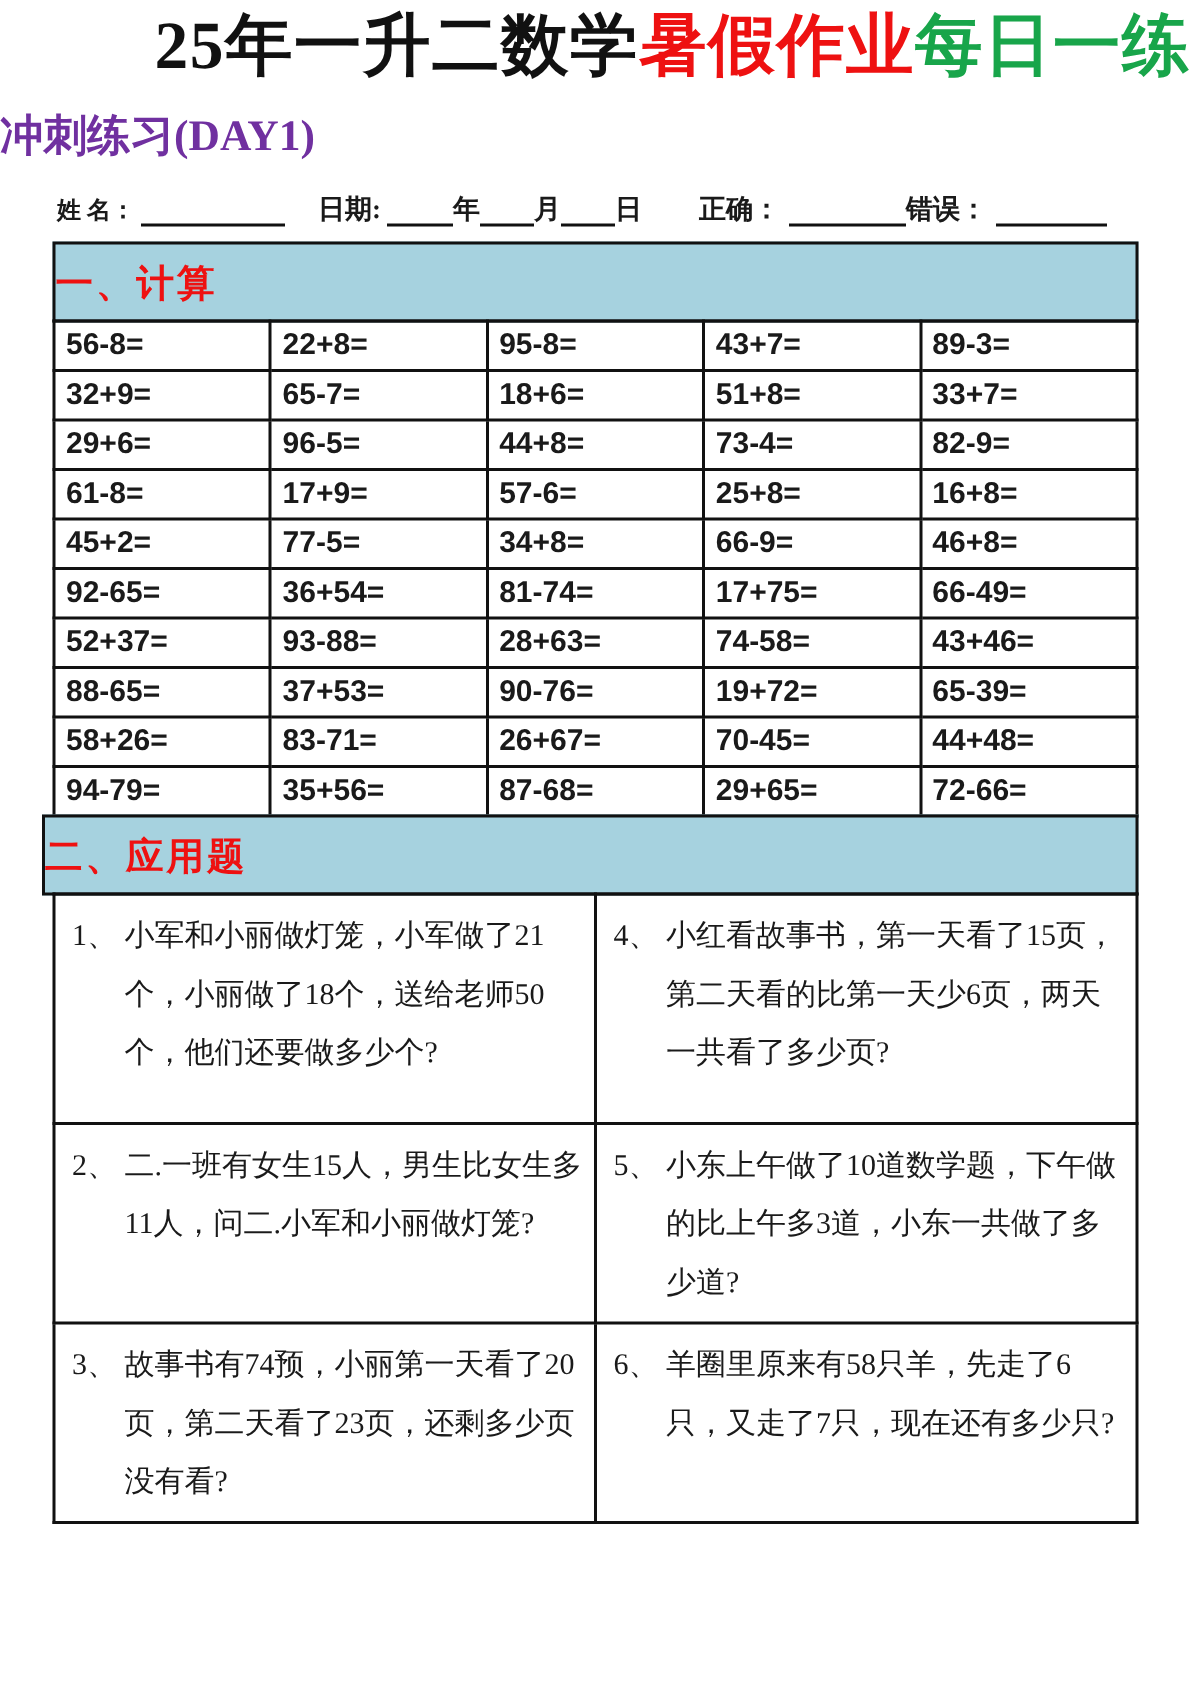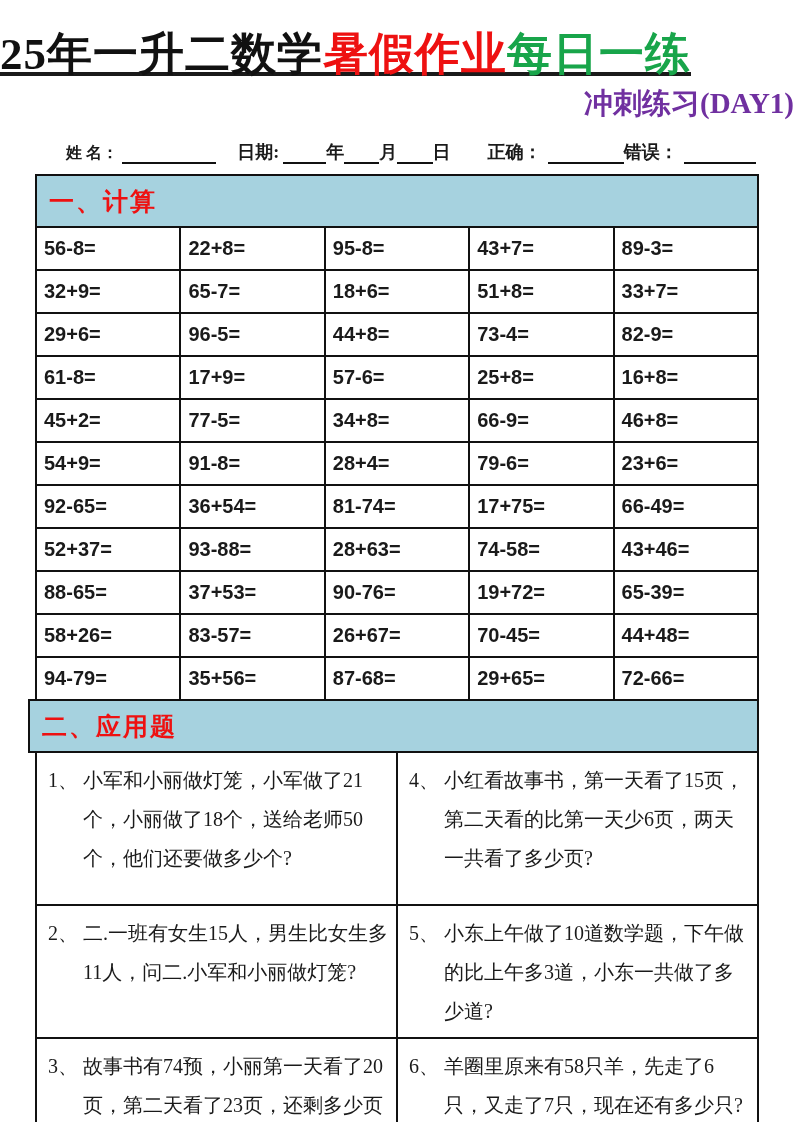--- a/index.html
+++ b/index.html
@@ -7,52 +7,50 @@
   body {
     height: 1122px;
     font-family: "Liberation Sans", sans-serif;
     color: #1a1a1a;
     overflow: hidden;
   }
   .page { width: 794px; height: 1122px; position: relative; }
 
   
   .title-line {
-    margin-top: 24px;
-    text-align: left;
+    text-align: right;
     font-size: 45px;
     font-weight: bold;
     letter-spacing: 1px;
     font-family: "Liberation Serif", "Liberation Sans", serif;
     white-space: nowrap;
-    text-decoration: underline;
   }
   .title-black { color: #111111; }
   .title-red   { color: #ee1111; }
   .title-green { color: #18a54a; }
   .subtitle-line {
-    margin-top: 0;
-    text-align: right;
+    margin-top: 11px;
+    text-align: left;
     font-size: 29px;
     font-weight: bold;
     color: #7030a0;
     font-family: "Liberation Serif", "Liberation Sans", serif;
   }
 
   
   .info-line {
     margin: 16px 38px 10px 38px;
     display: flex;
     align-items: flex-end;
     font-size: 18px;
     font-weight: bold;
     white-space: nowrap;
   }
   .info-line .lbl { font-family: "Liberation Serif", "Liberation Sans", serif; }
-  .info-line .lbl-small { font-size: 16px; margin-left: 28px; }
+  .info-line .lbl-small { font-size: 16px; }
   .blank {
     display: inline-block;
     border-bottom: 2px solid #111;
     height: 20px;
   }
   .b-name  { width: 96px;  margin-left: 4px; }
   .b-date  { width: 44px;  margin-left: 4px; }
   .b-ymd   { width: 36px; }
   .b-ok    { width: 78px;  margin-left: 6px; }
   .b-wrong { width: 74px;  margin-left: 6px; }
@@ -60,36 +58,36 @@
   .gap-lg { width: 38px; display: inline-block; }
 
   
   .section-header {
     margin: 0 35px;
     border: 2px solid #111;
     background: #a6d2df;
     color: #ee1111;
     font-weight: bold;
     font-size: 25px;
-    padding: 9px 12px 8px 12px;
+    padding: 9px 12px 8px 0;
     font-family: "Liberation Serif", "Liberation Sans", serif;
     letter-spacing: 2px;
   }
   .section-header.second { margin-top: -2px; margin-left: 28px; }
 
   
   table.calc {
     margin: -2px 35px 0 35px;
     width: 724px;
     border-collapse: collapse;
     table-layout: fixed;
   }
   table.calc td {
     border: 2px solid #111;
-    height: 43px;
+    height: 33px;
     font-size: 20px;
     font-weight: 600;
     padding-left: 7px;
     letter-spacing: 0px;
     white-space: nowrap;
   }
 
   
   table.problems {
     margin: -2px 35px 0 35px;
@@ -174,27 +172,20 @@
           <td>16+8=</td>
         </tr>
         <tr>
           <td>45+2=</td>
           <td>77-5=</td>
           <td>34+8=</td>
           <td>66-9=</td>
           <td>46+8=</td>
         </tr>
         <tr>
-          <td>54+9=</td>
-          <td>91-8=</td>
-          <td>28+4=</td>
-          <td>79-6=</td>
-          <td>23+6=</td>
-        </tr>
-        <tr>
           <td>92-65=</td>
           <td>36+54=</td>
           <td>81-74=</td>
           <td>17+75=</td>
           <td>66-49=</td>
         </tr>
         <tr>
           <td>52+37=</td>
           <td>93-88=</td>
           <td>28+63=</td>
@@ -203,21 +194,21 @@
         </tr>
         <tr>
           <td>88-65=</td>
           <td>37+53=</td>
           <td>90-76=</td>
           <td>19+72=</td>
           <td>65-39=</td>
         </tr>
         <tr>
           <td>58+26=</td>
-          <td>83-57=</td>
+          <td>83-71=</td>
           <td>26+67=</td>
           <td>70-45=</td>
           <td>44+48=</td>
         </tr>
         <tr>
           <td>94-79=</td>
           <td>35+56=</td>
           <td>87-68=</td>
           <td>29+65=</td>
           <td>72-66=</td>

